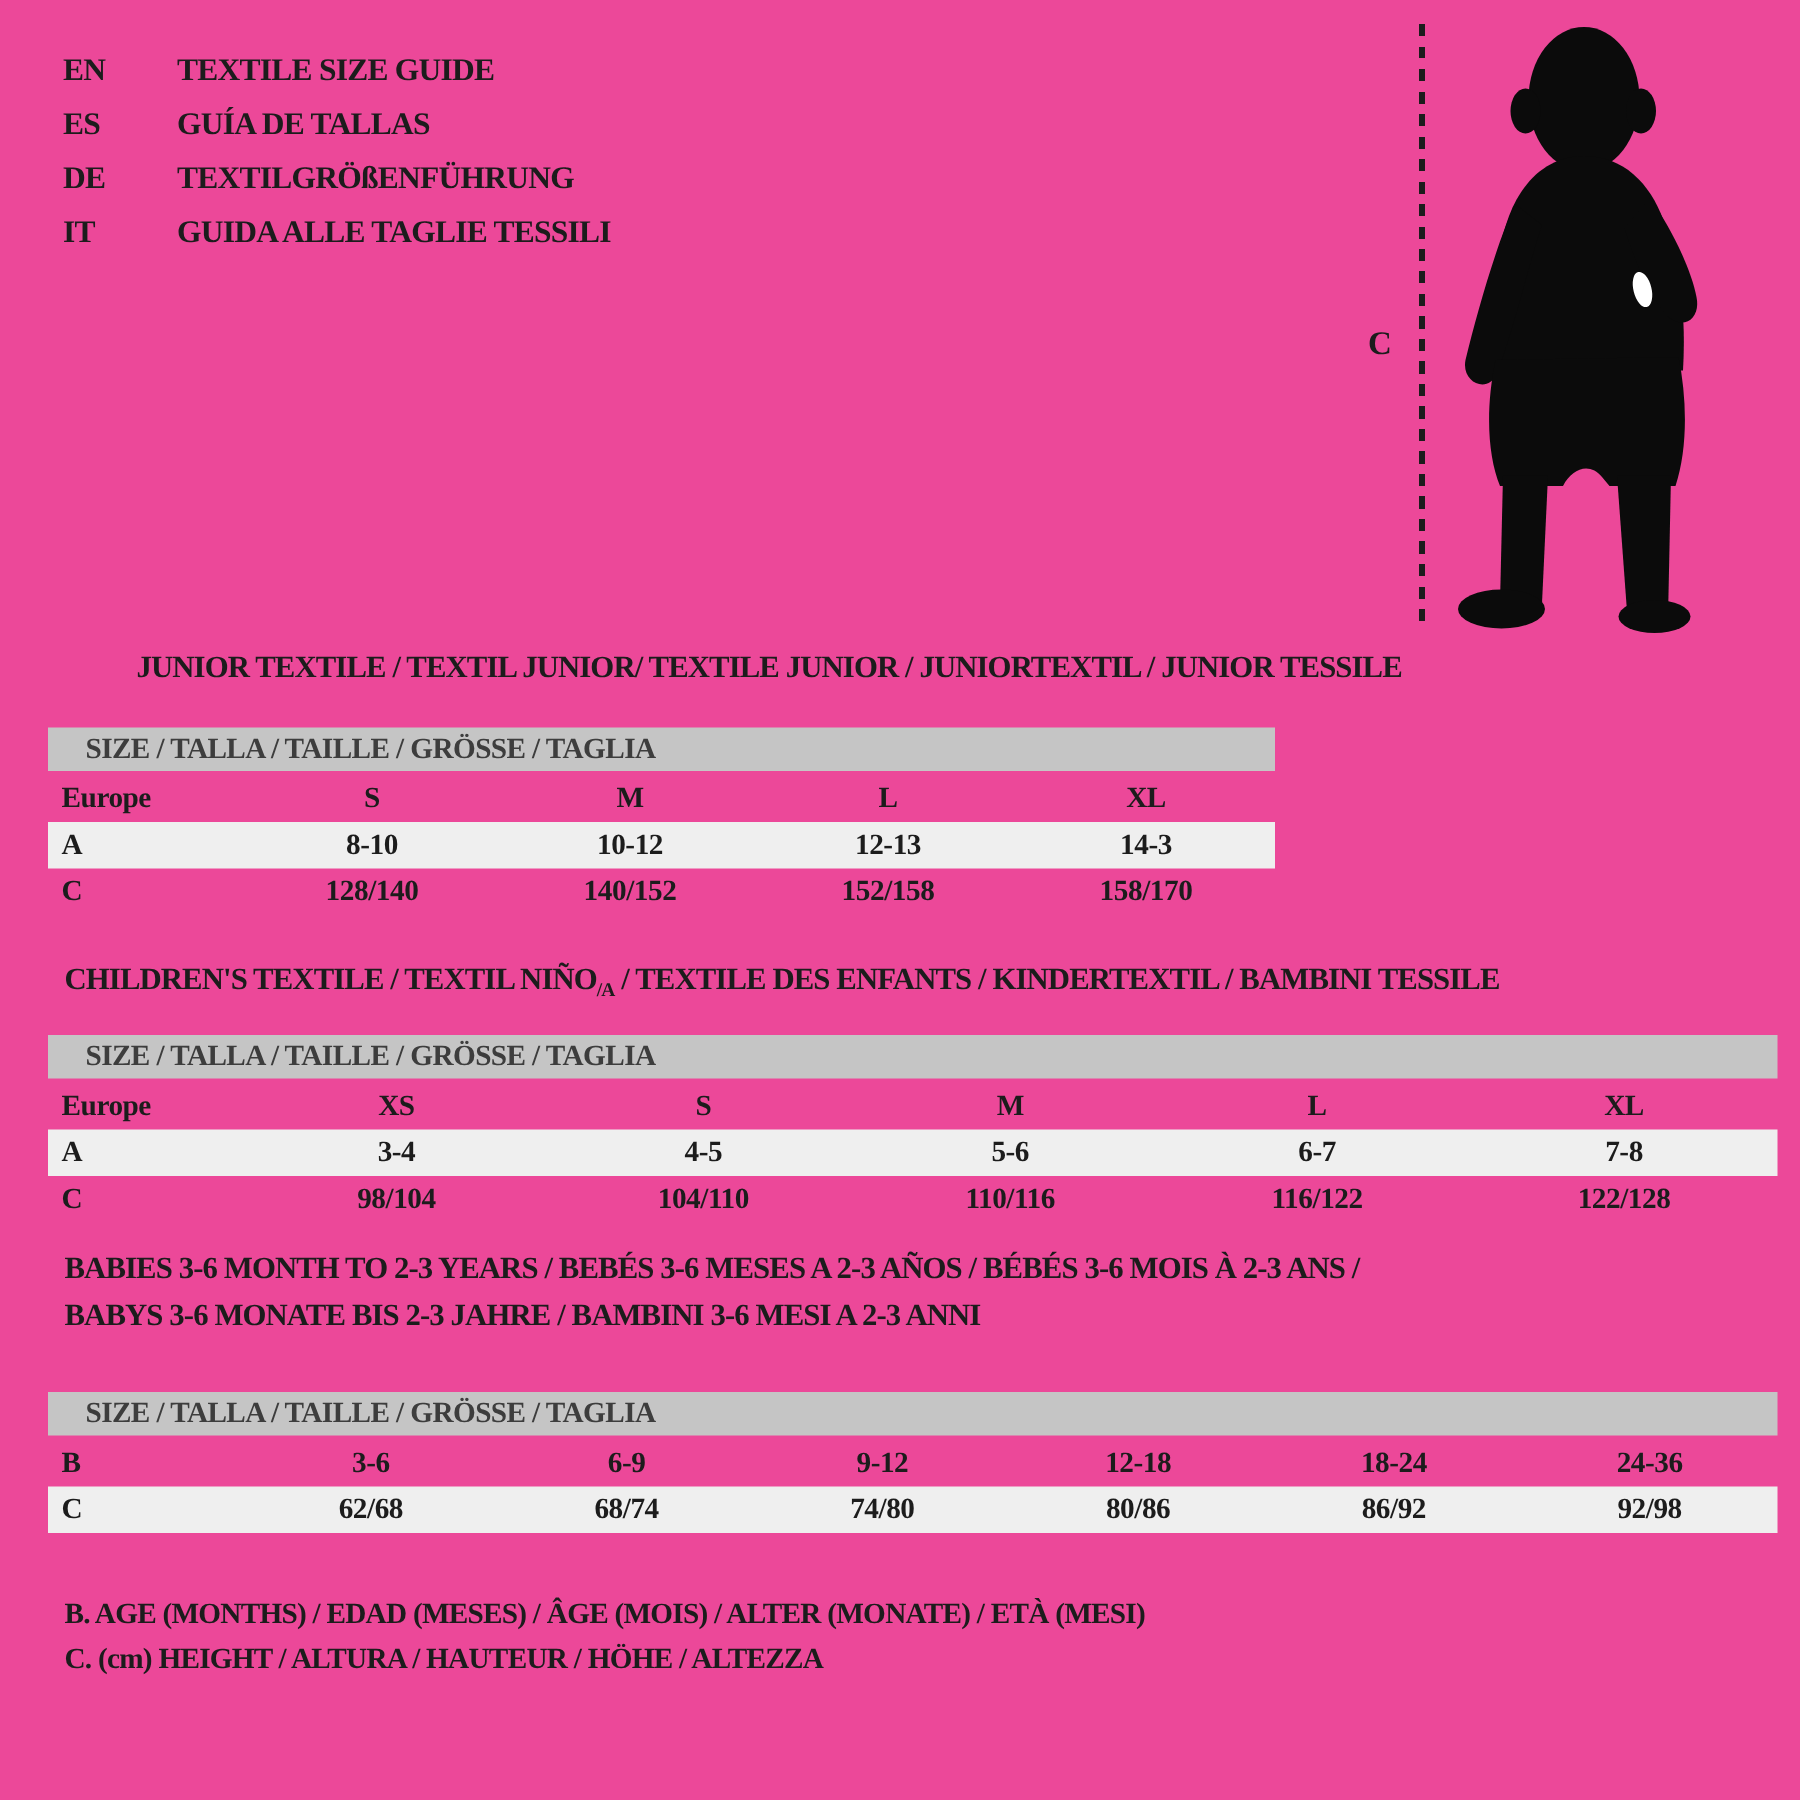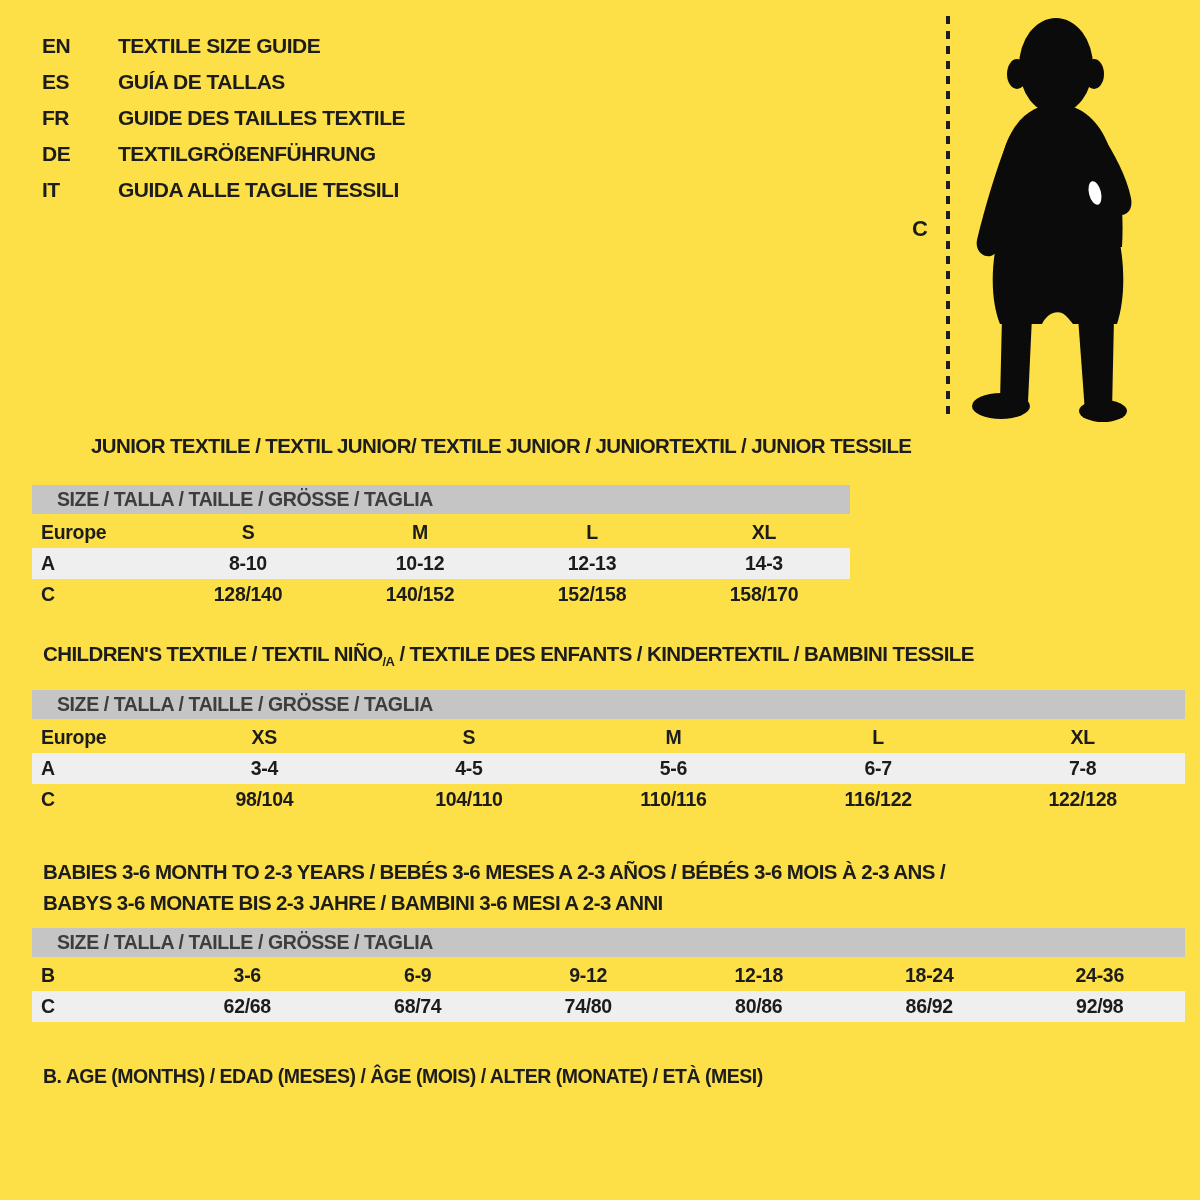--- a/index.html
+++ b/index.html
@@ -1,38 +1,38 @@
 <!DOCTYPE html>
 <html style="--bar: #c5c5c5; --shade: #efefef; --text: #1c1c1c; --bartext: #3d3d3d; --sil: #0b0b0b;"><head>
 <meta charset="utf-8">
 <style>
   html,body { margin:0; padding:0; background:#fff; }
   .canvas {
-    position:relative; width:1200px; height:1200px; background:#fde047;
-    font-family:Liberation Sans, sans-serif; color:var(--text,#1c1c1c);
+    position:relative; width:1200px; height:1200px; background:#ec4899;
+    font-family:Liberation Serif, serif; color:var(--text,#1c1c1c);
     overflow:hidden;
   }
   
   .lang-list { position:absolute; left:42px; top:28px; }
   .lang-row { display:flex; height:36px; align-items:center;
     font-weight:bold; font-size:21px; letter-spacing:-0.5px; }
   .lang-code { width:76px; }
   
   .dashed-line { position:absolute; left:946px; top:16px; width:4px; height:400px;
     background:repeating-linear-gradient(to bottom, var(--text,#1c1c1c) 0 8px, transparent 8px 15px); }
   .c-label { position:absolute; left:912px; top:216px; font-weight:bold; font-size:22px; }
   .toddler { position:absolute; left:972px; top:12px; }
   .toddler .sil { fill:var(--sil,#0b0b0b); }
   
   .section-title { position:absolute; font-weight:bold; font-size:20.5px;
     letter-spacing:-0.6px; white-space:nowrap; line-height:31px; }
   .subsm { font-size:13px; vertical-align:sub; }
   .t-junior   { left:43px; top:430px;margin-left:48px; }
   .t-children { left:43px; top:638px; }
-  .t-babies   { left:43px; top:856px; }
+  .t-babies   { left:43px; top:831px; }
   
   .size-bar { position:absolute; height:29px; line-height:29px;
     background:var(--bar,#c5c5c5); color:var(--bartext,#3d3d3d);
     font-weight:bold; font-size:19.5px; letter-spacing:-0.4px;
     padding-left:25px; box-sizing:border-box; }
   .bar-junior   { left:32px; top:485px; width:818px; }
   .bar-children { left:32px; top:690px; width:1153px; }
   .bar-babies   { left:32px; top:928px; width:1153px; }
   
   .tbl { position:absolute; }
@@ -54,24 +54,20 @@
 <div class="canvas">
 
   <section class="lang-list">
     <div class="lang-row">
       <span class="lang-code">EN</span>
       <span>TEXTILE SIZE GUIDE</span>
     </div>
     <div class="lang-row">
       <span class="lang-code">ES</span>
       <span>GUÍA DE TALLAS</span>
-    </div>
-    <div class="lang-row">
-      <span class="lang-code">FR</span>
-      <span>GUIDE DES TAILLES TEXTILE</span>
     </div>
     <div class="lang-row">
       <span class="lang-code">DE</span>
       <span>TEXTILGRÖßENFÜHRUNG</span>
     </div>
     <div class="lang-row">
       <span class="lang-code">IT</span>
       <span>GUIDA ALLE TAGLIE TESSILI</span>
     </div>
   </section>
@@ -172,15 +168,16 @@
         <div class="cell-val">68/74</div>
         <div class="cell-val">74/80</div>
         <div class="cell-val">80/86</div>
         <div class="cell-val">86/92</div>
         <div class="cell-val">92/98</div>
       </div>
     </div>
 
   <div class="legend">
     <div>B. AGE (MONTHS) / EDAD (MESES) / ÂGE (MOIS) / ALTER (MONATE) / ETÀ (MESI)</div>
+    <div>C. (cm) HEIGHT / ALTURA / HAUTEUR / HÖHE / ALTEZZA</div>
   </div>
 
 </div>
 
 </body></html>

